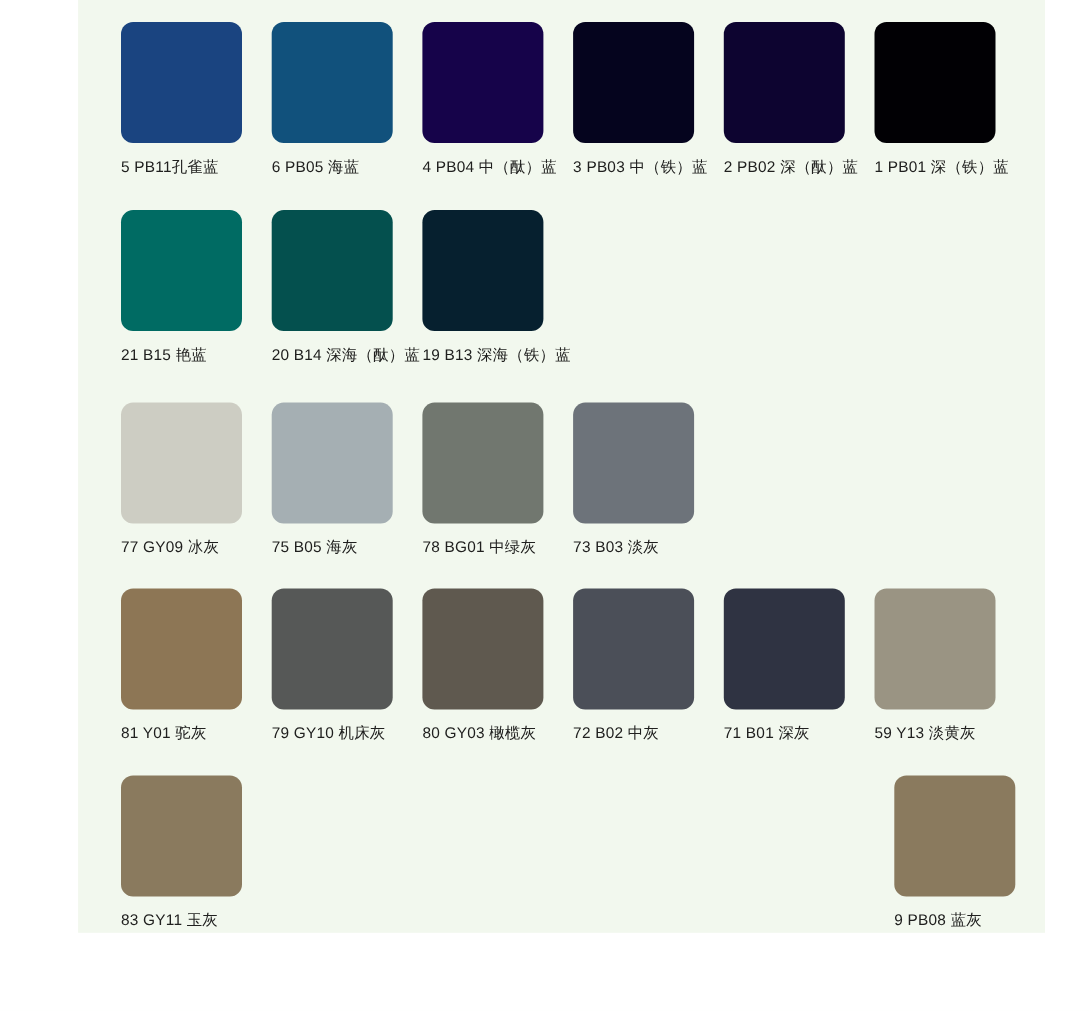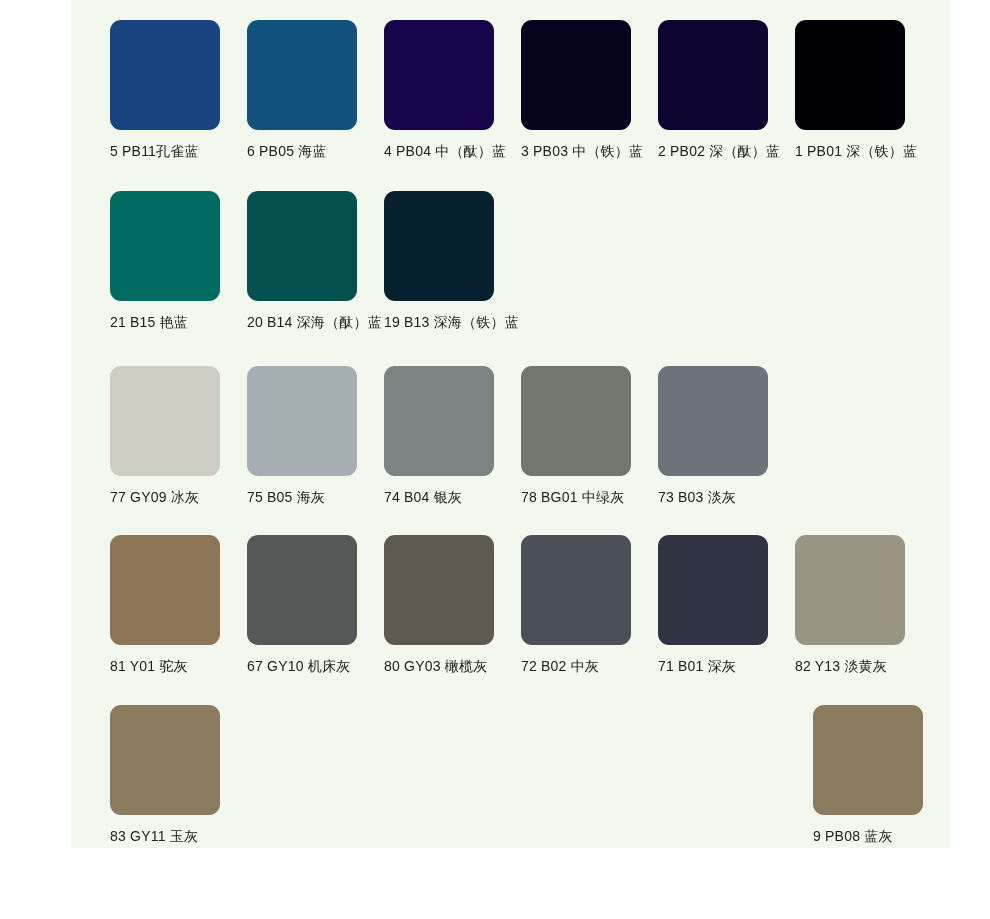--- a/index.html
+++ b/index.html
@@ -119,56 +119,52 @@
       <div class="swatch-row r3">
         <div class="swatch-cell">
           <div class="chip" style="background: rgb(205, 205, 195);"></div>
           <div class="chip-label">77  GY09  冰灰</div>
         </div>
         <div class="swatch-cell">
           <div class="chip" style="background: rgb(165, 175, 179);"></div>
           <div class="chip-label">75  B05  海灰</div>
         </div>
         <div class="swatch-cell">
-          <div class="chip" style="background: rgb(125, 131, 130);"></div>
-          <div class="chip-label">74  B04  银灰</div>
-        </div>
-        <div class="swatch-cell">
           <div class="chip" style="background: rgb(113, 119, 111);"></div>
           <div class="chip-label">78  BG01 中绿灰</div>
         </div>
         <div class="swatch-cell">
           <div class="chip" style="background: rgb(109, 115, 122);"></div>
           <div class="chip-label">73  B03  淡灰</div>
         </div>
       </div>
       <div class="swatch-row r4">
         <div class="swatch-cell">
           <div class="chip" style="background: rgb(141, 118, 85);"></div>
           <div class="chip-label">81  Y01 驼灰</div>
         </div>
         <div class="swatch-cell">
           <div class="chip" style="background: rgb(86, 88, 87);"></div>
-          <div class="chip-label">67  GY10 机床灰</div>
+          <div class="chip-label">79  GY10 机床灰</div>
         </div>
         <div class="swatch-cell">
           <div class="chip" style="background: rgb(95, 89, 79);"></div>
           <div class="chip-label">80  GY03 橄榄灰</div>
         </div>
         <div class="swatch-cell">
           <div class="chip" style="background: rgb(75, 79, 88);"></div>
           <div class="chip-label">72  B02  中灰</div>
         </div>
         <div class="swatch-cell">
           <div class="chip" style="background: rgb(47, 51, 66);"></div>
           <div class="chip-label">71  B01   深灰</div>
         </div>
         <div class="swatch-cell">
           <div class="chip" style="background: rgb(154, 148, 131);"></div>
-          <div class="chip-label">82  Y13  淡黄灰</div>
+          <div class="chip-label">59  Y13  淡黄灰</div>
         </div>
       </div>
       <div class="swatch-row r5">
         <div class="swatch-cell">
           <div class="chip" style="background: rgb(138, 122, 94);"></div>
           <div class="chip-label">83  GY11  玉灰</div>
         </div>
         <div class="swatch-cell">
           <div class="chip" style="background: rgb(138, 122, 94);"></div>
           <div class="chip-label">9  PB08  蓝灰</div>

